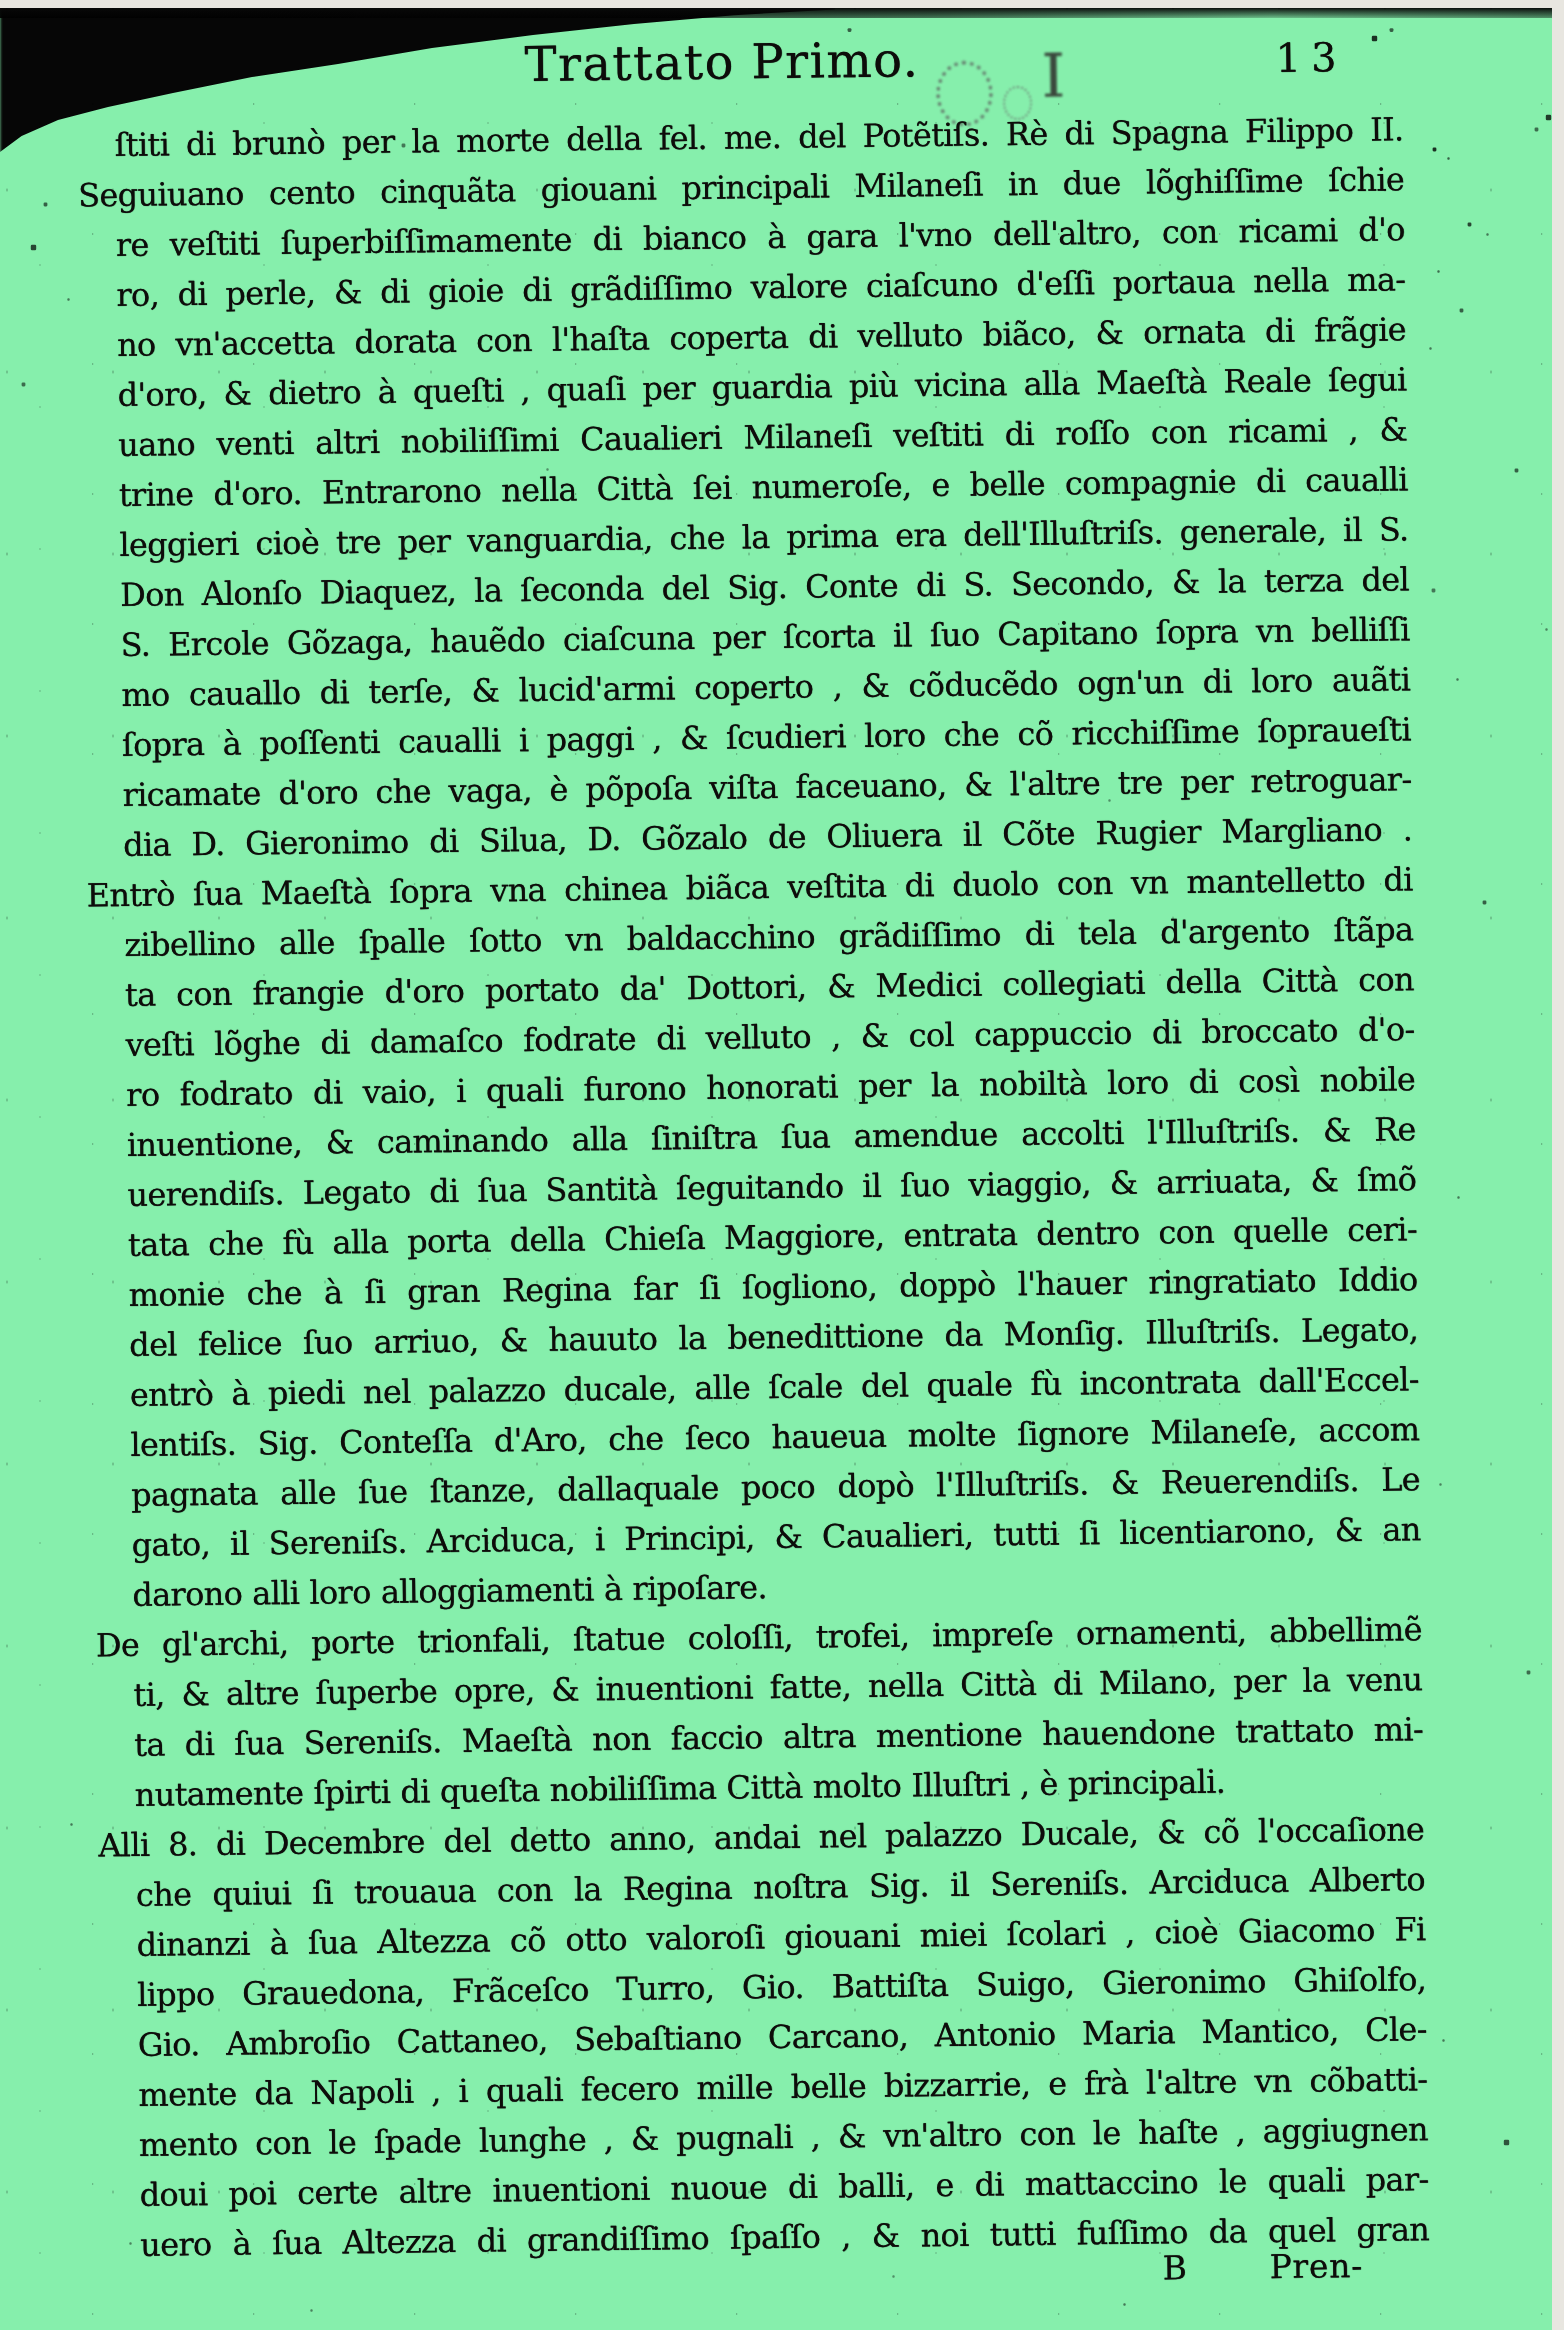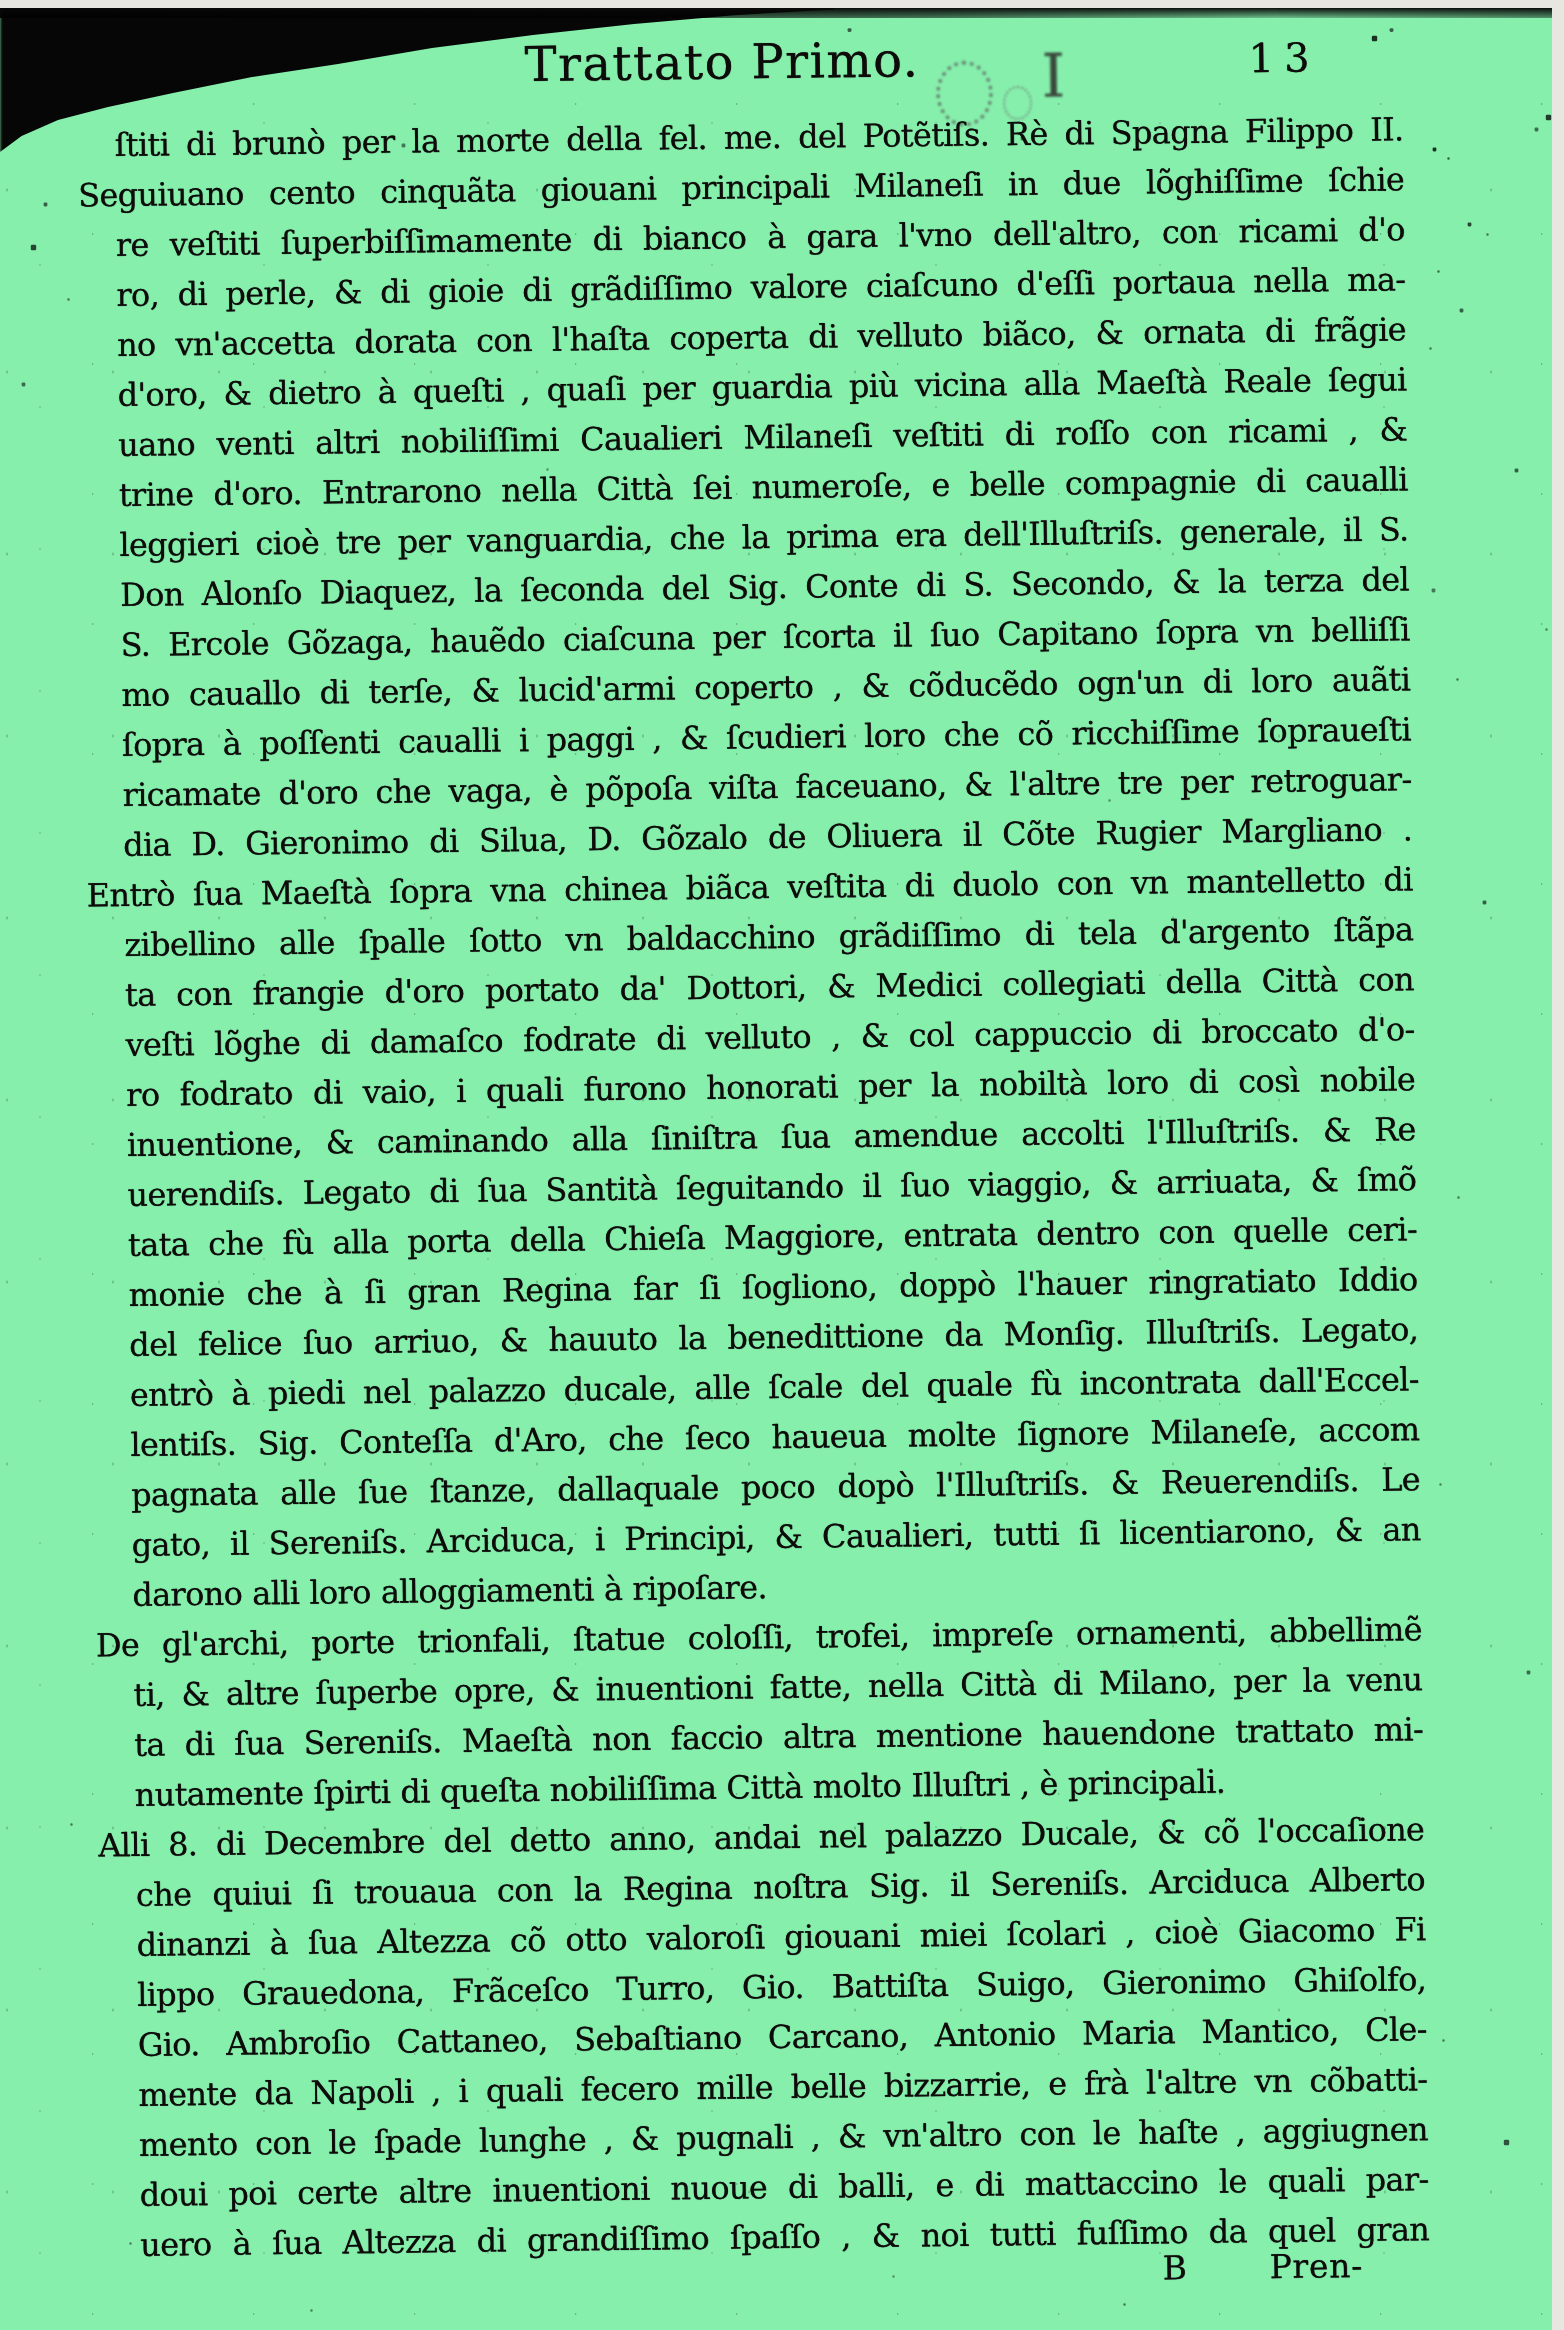--- a/index.html
+++ b/index.html
@@ -62,21 +62,21 @@
     position:absolute;inset:0;
     transform:rotate(-0.7deg);
     transform-origin:782px 1152px;
     text-shadow:0 0 0.7px rgba(12,11,9,.65), 0.4px 0.3px 0 rgba(12,11,9,.3);
   }
   .header-title{
     position:absolute;left:538px;top:24.5px;
     font-size:48px;letter-spacing:1.4px;white-space:nowrap;
   }
   .page-number{
-    position:absolute;left:1262px;top:33px;
+    position:absolute;left:1289px;top:33px;
     font-size:40px;letter-spacing:10px;white-space:nowrap;
   }
   .ghost-ring-a{position:absolute;left:949px;top:55px;width:49px;height:58px;
     border:4.3px dotted #5a5a5a;border-radius:50%;filter:blur(0.9px);opacity:.75;}
   .ghost-ring-b{position:absolute;left:1016px;top:81px;width:24.5px;height:30px;
     border:2.9px dotted #6a6a6a;border-radius:50%;filter:blur(0.9px);opacity:.7;}
   .ghost-i{position:absolute;left:1055px;top:37px;font-size:59px;color:#2e2c2a;
     filter:blur(1px);opacity:.85;}
   .text-block{
     position:absolute;left:127px;top:104px;width:1289px;

